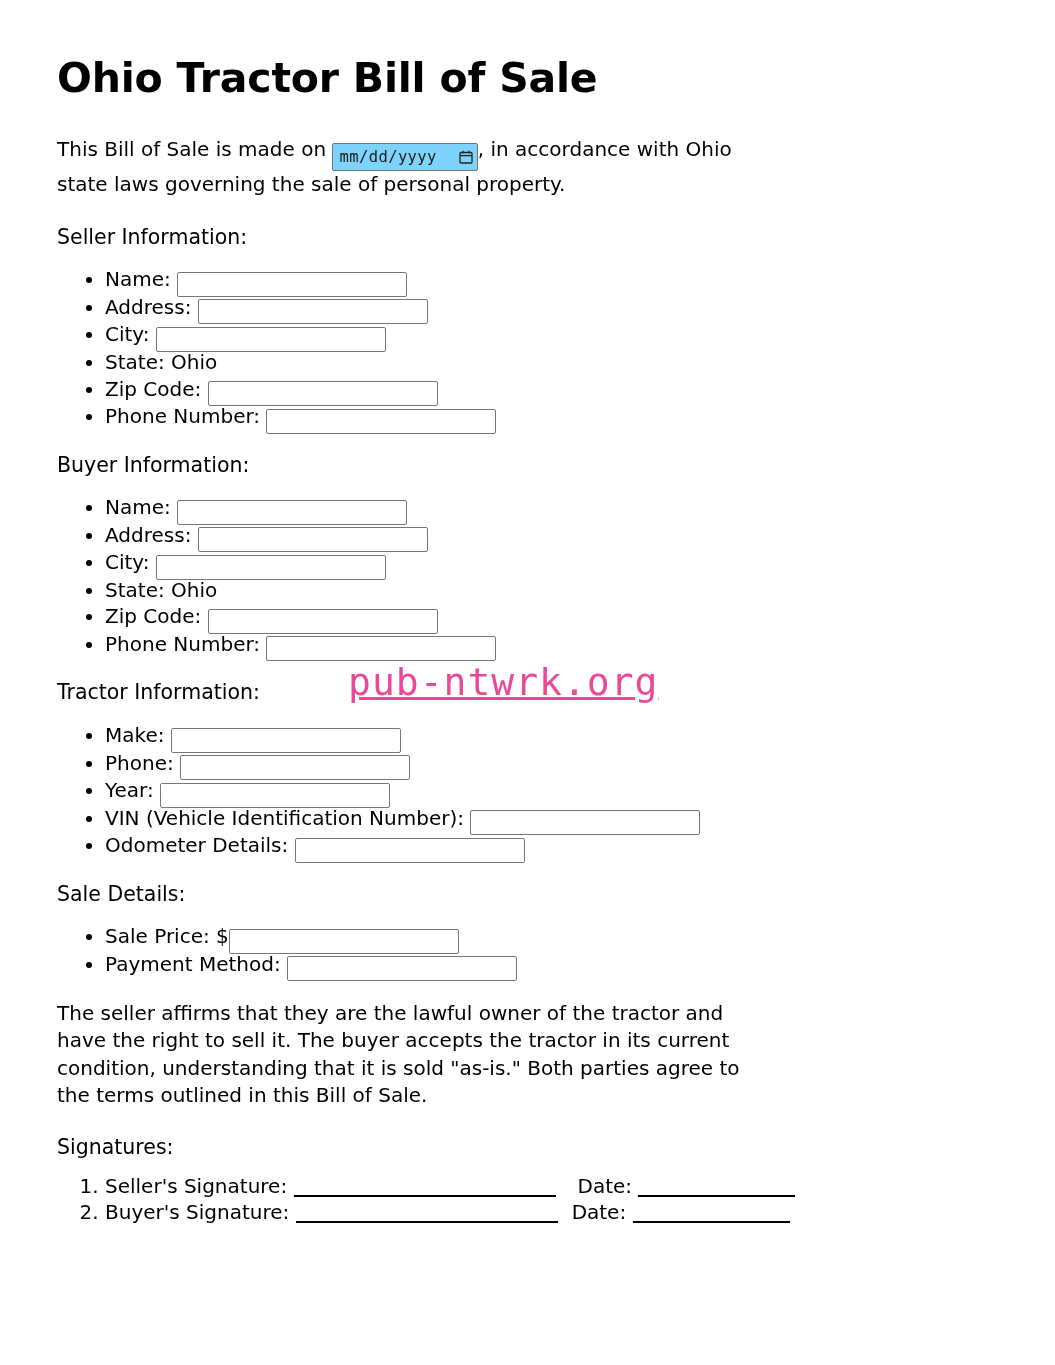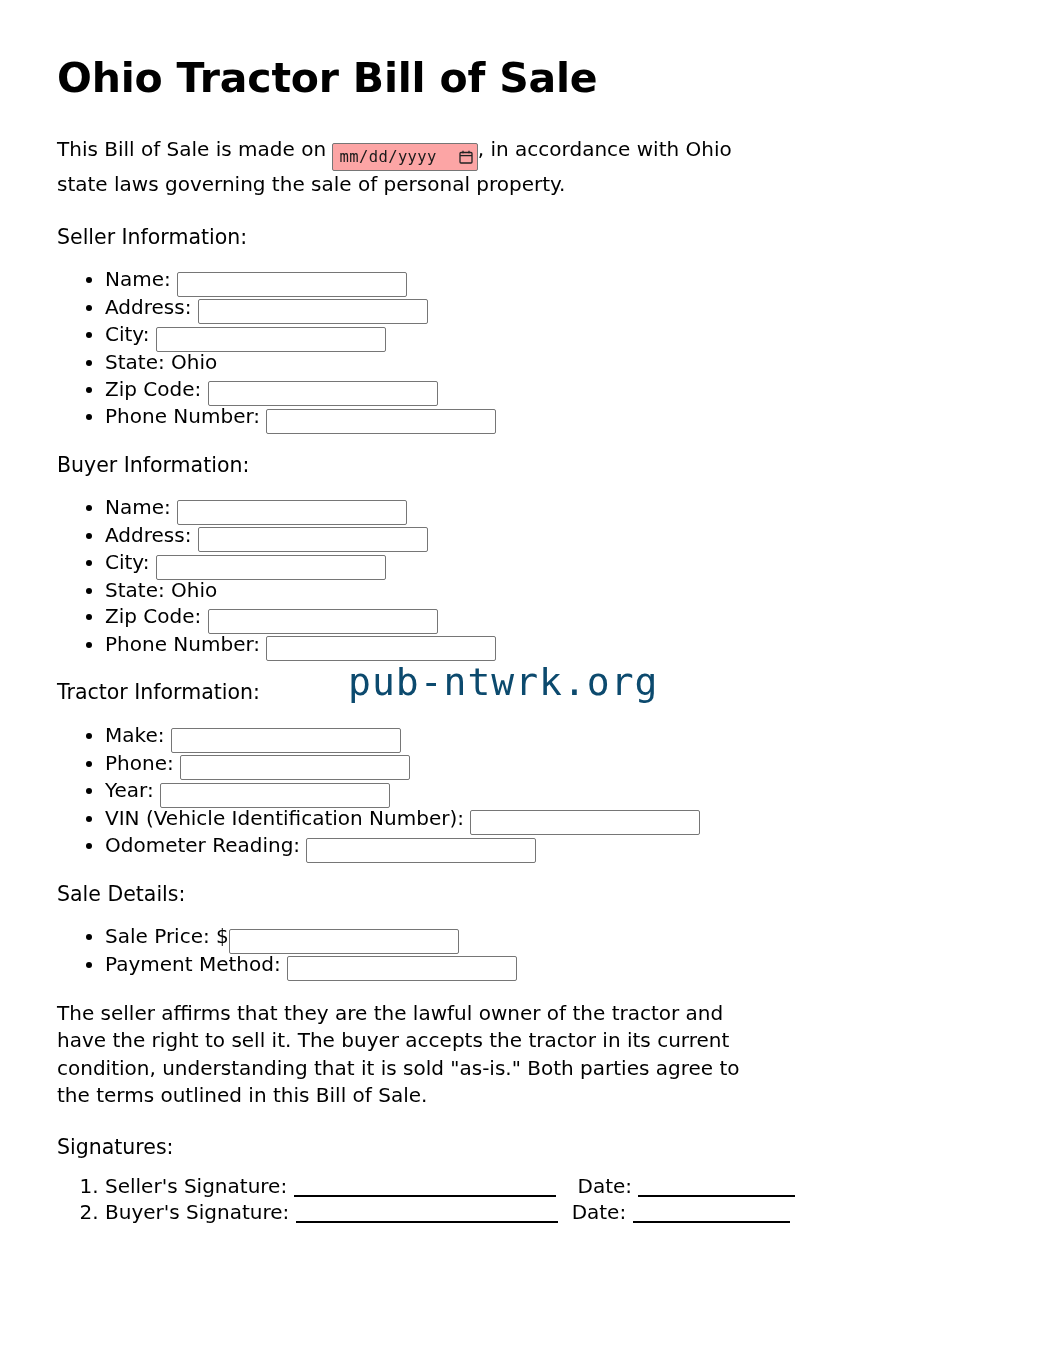--- a/index.html
+++ b/index.html
@@ -73,21 +73,21 @@
     position: relative;
     top: 3px;
   }
   .date-input {
     font-family: "DejaVu Sans Mono", "Liberation Mono", monospace;
     font-size: 15.5px;
     letter-spacing: 0.4px;
     color: #1a1a1a;
     border: 1px solid #767676;
     border-radius: 2px;
-    background: #fca5a5;
+    background: #7dd3fc;
     box-sizing: border-box;
     height: 28px;
     padding: 1px 4px 1px 6px;
     display: inline-flex;
     align-items: center;
     gap: 22px;
     vertical-align: -6px;
     justify-content: space-between;
   }
   .date-input .cal-icon {
@@ -98,24 +98,25 @@
     flex: none;
   }
   .date-input .cal-icon svg { display: block; }
   .watermark {
     position: absolute;
     left: 348px;
     top: 663px;
     font-family: "DejaVu Sans Mono", "Liberation Mono", monospace;
     font-size: 38px;
     letter-spacing: 1px;
-    color: #0c4a6e;
+    color: #ec4899;
     white-space: nowrap;
     pointer-events: none;
     line-height: 1;
+    text-decoration: underline;
   }
   .blank {
     display: inline-block;
     border-bottom: 2px solid #000000;
     vertical-align: -4px;
   }
   .blank-sig { width: 262px; }
   .blank-date { width: 157px; }
   .sig-gap { display: inline-block; width: 22px; }
   .sig-gap-2 { display: inline-block; width: 14px; }
@@ -158,21 +159,21 @@
     <li><span>Zip Code:</span> <input class="txt-input" type="text" value="" style=""></li>
     <li><span>Phone Number:</span> <input class="txt-input" type="text" value="" style=""></li>
   </ul>
 
   <h3 class="section-title">Tractor Information:</h3>
   <ul class="field-list">
     <li><span>Make:</span> <input class="txt-input" type="text" value="" style=""></li>
     <li><span>Phone:</span> <input class="txt-input" type="text" value="" style=""></li>
     <li><span>Year:</span> <input class="txt-input" type="text" value="" style=""></li>
     <li><span>VIN (Vehicle Identification Number):</span> <input class="txt-input" type="text" value="" style=""></li>
-    <li><span>Odometer Reading:</span> <input class="txt-input" type="text" value="" style=""></li>
+    <li><span>Odometer Details:</span> <input class="txt-input" type="text" value="" style=""></li>
   </ul>
 
   <h3 class="section-title">Sale Details:</h3>
   <ul class="field-list">
     <li><span>Sale Price: $</span><input class="txt-input" type="text" value="" style=""></li>
     <li><span>Payment Method:</span> <input class="txt-input" type="text" value="" style=""></li>
   </ul>
 
   <p class="para">The seller affirms that they are the lawful owner of the tractor and have the right to sell it. The buyer accepts the tractor in its current condition, understanding that it is sold "as-is." Both parties agree to the terms outlined in this Bill of Sale.</p>
 

